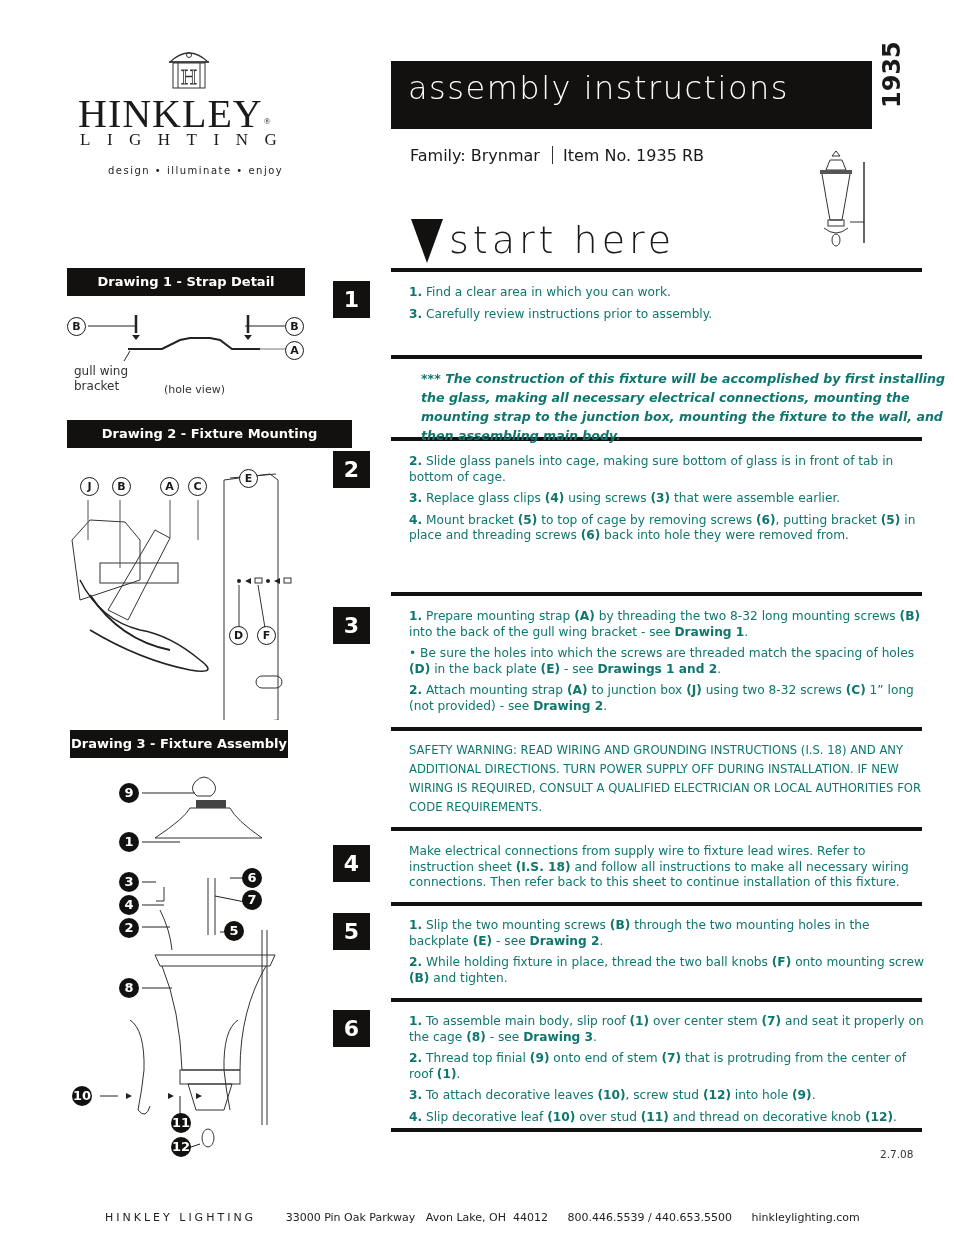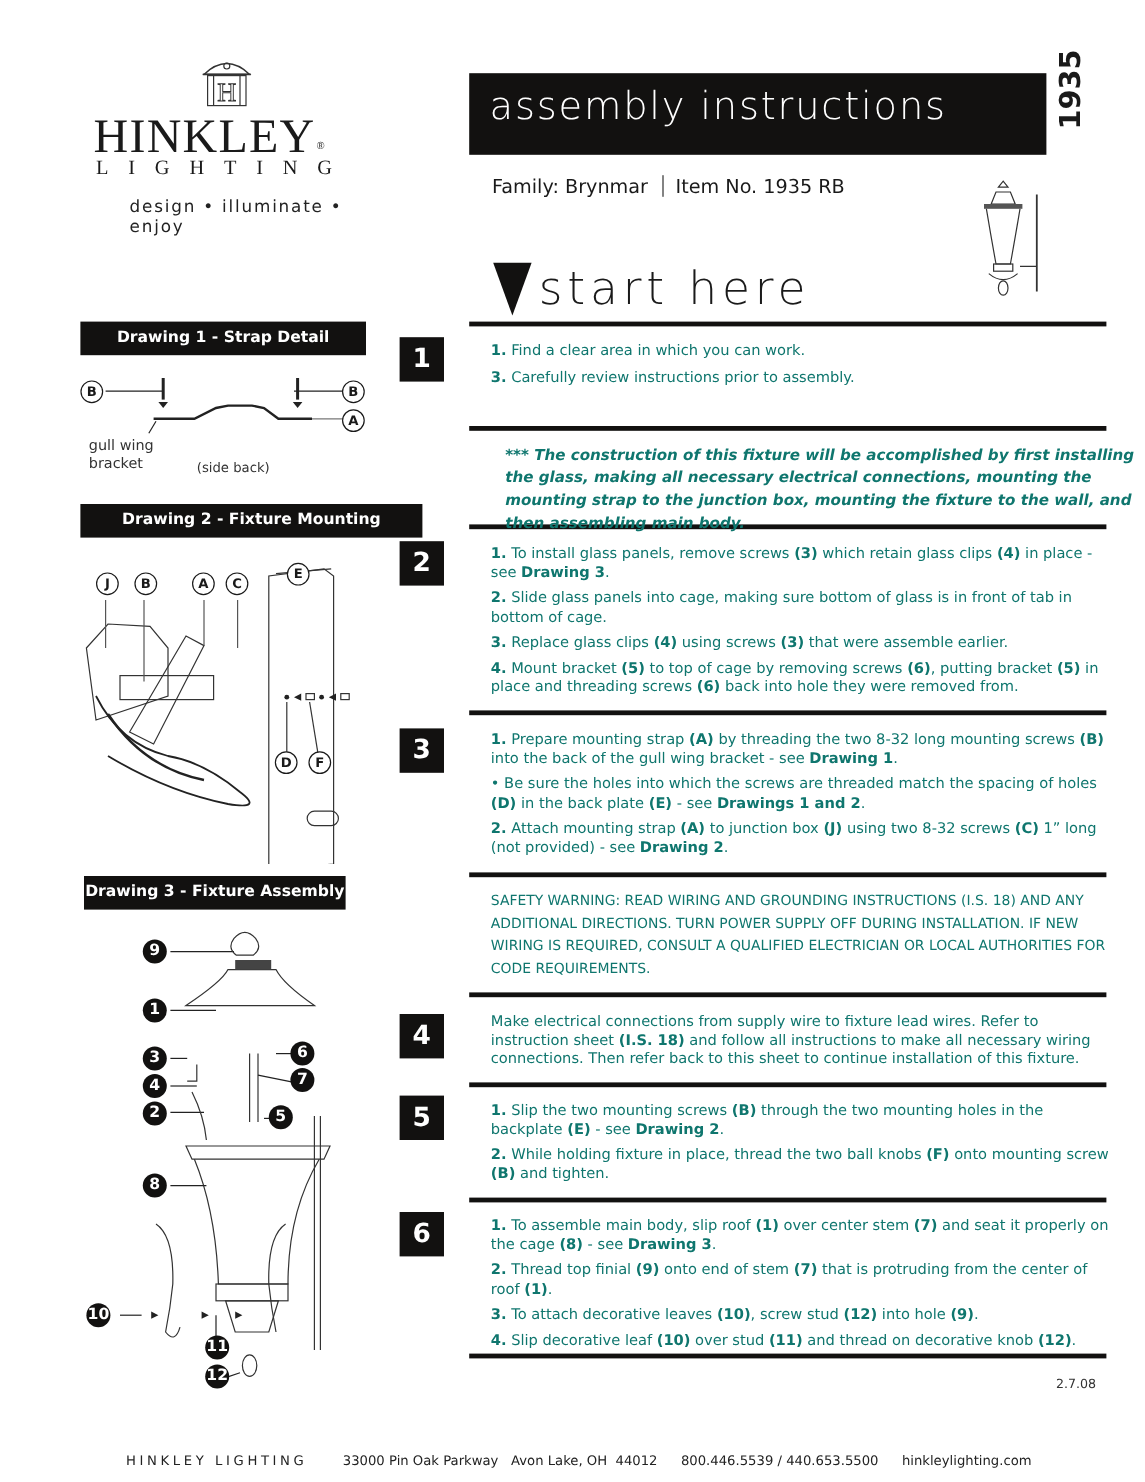--- a/index.html
+++ b/index.html
@@ -7,21 +7,21 @@
          font-family: "DejaVu Sans", "Liberation Sans", sans-serif; color: #1a1a1a; }
   .abs { position: absolute; }
 
   
   .logo { left: 60px; top: 42px; width: 260px; height: 145px; }
   .logo-word { position: absolute; left: 18px; top: 48px; font-family: "Liberation Serif", "DejaVu Serif", serif;
                font-size: 40px; letter-spacing: 1px; color: #1a1a1a; }
   .logo-word sup { font-size: 9px; vertical-align: top; position: relative; top: 26px; left: 1px; }
   .logo-sub { position: absolute; left: 20px; top: 88px; font-family: "Liberation Serif", "DejaVu Serif", serif;
               font-size: 17px; letter-spacing: 16.5px; color: #1a1a1a; }
-  .logo-tag { position: absolute; left: 48px; top: 123px; font-size: 14px; letter-spacing: 1.5px; color: #222; }
+  .logo-tag { position: absolute; left: 48px; top: 123px; font-size: 10px; letter-spacing: 1.5px; color: #222; }
 
   
   .title-bar { left: 391px; top: 61px; width: 481px; height: 68px; background: #121110; }
   .title-text { position: absolute; left: 17px; top: 8px; color: #fff; font-size: 32px; letter-spacing: 1.5px;
                 font-family: "DejaVu Sans", sans-serif; font-weight: 300; }
   .item-vert { left: 875px; top: 66px; width: 70px; height: 62px; }
   .item-vert span { position: absolute; left: 3px; top: 42px; transform: rotate(-90deg); transform-origin: 0 0;
                     font-size: 24px; font-weight: bold; color: #1a1a1a; white-space: nowrap; }
   .meta { left: 410px; top: 146px; font-size: 16px; color: #1a1a1a; }
   .meta .sep { display: inline-block; width: 1px; height: 18px; background: #333; margin: 0 10px -3px 12px; }
@@ -123,21 +123,20 @@
 <div class="badge" style="top:1010px">6</div>
 
 <div class="block" style="top:285px">
   <p><b>1.</b><span> Find a clear area in which you can work.</span></p>
   <p><b>3.</b><span> Carefully review instructions prior to assembly.</span></p>
 </div>
 
 <div class="block note" style="top:369px">*** The construction of this fixture will be accomplished by first installing the glass, making all necessary electrical connections, mounting the mounting strap to the junction box, mounting the fixture to the wall, and then assembling main body.</div>
 
 <div class="block" style="top:454px">
-  <p><b>1.</b><span> To install glass panels, remove screws </span><b>(3)</b><span> which retain glass clips </span><b>(4)</b><span> in place - see </span><b>Drawing 3</b><span>.</span></p>
   <p><b>2.</b><span> Slide glass panels into cage, making sure bottom of glass is in front of tab in bottom of cage.</span></p>
   <p><b>3.</b><span> Replace glass clips </span><b>(4)</b><span> using screws </span><b>(3)</b><span> that were assemble earlier.</span></p>
   <p><b>4.</b><span> Mount bracket </span><b>(5)</b><span> to top of cage by removing screws </span><b>(6)</b><span>, putting bracket </span><b>(5)</b><span> in place and threading screws </span><b>(6)</b><span> back into hole they were removed from.</span></p>
 </div>
 
 <div class="block" style="top:609px">
   <p><b>1.</b><span> Prepare mounting strap </span><b>(A)</b><span> by threading the two 8-32 long mounting screws </span><b>(B)</b><span> into the back of the gull wing bracket - see </span><b>Drawing 1</b><span>.</span></p>
   <p><span>•</span><span> Be sure the holes into which the screws are threaded match the spacing of holes </span><b>(D)</b><span> in the back plate </span><b>(E)</b><span> - see </span><b>Drawings 1 and 2</b><span>.</span></p>
   <p><b>2.</b><span> Attach mounting strap </span><b>(A)</b><span> to junction box </span><b>(J)</b><span> using two 8-32 screws </span><b>(C)</b><span> 1” long (not provided) - see </span><b>Drawing 2</b><span>.</span></p>
 </div>
@@ -169,21 +168,21 @@
   <line x1="188" y1="10" x2="188" y2="28" stroke="#222" stroke-width="2.5"></line>
   <path d="M184 30 l4 5 l4 -5 z" fill="#222"></path>
   <path d="M68 44 L102 44 L120 35 L130 33 L150 33 L160 35 L172 44 L200 44" fill="none" stroke="#222" stroke-width="2"></path>
   <line x1="200" y1="44" x2="228" y2="44" stroke="#777"></line>
   <line x1="70" y1="46" x2="64" y2="56" stroke="#222"></line>
 </svg>
 <div class="callout" style="left:67px;top:317px">B</div>
 <div class="callout" style="left:285px;top:317px">B</div>
 <div class="callout" style="left:285px;top:341px">A</div>
 <div class="small-label" style="left:74px;top:364px"><span>gull wing</span><br><span>bracket</span></div>
-<div class="small-label" style="left:164px;top:382px;font-size:11px">(side back)</div>
+<div class="small-label" style="left:164px;top:382px;font-size:11px">(hole view)</div>
 
 <div class="dhead" style="left:67px;top:420px;width:285px">Drawing 2 - Fixture Mounting</div>
 <svg class="abs" style="left:60px;top:460px" width="260" height="260">
   <path d="M12 80 L30 60 L65 62 L80 80 L80 120 L20 140 Z" fill="none" stroke="#333"></path>
   <path d="M48 150 L95 70 L110 78 L68 160 Z" fill="none" stroke="#333"></path>
   <rect x="40" y="103" width="78" height="20" fill="none" stroke="#333"></rect>
   <path d="M20 120 Q40 160 80 170 Q110 175 140 200 Q160 215 130 210 Q80 200 30 170" fill="none" stroke="#222" stroke-width="1.5"></path>
   <path d="M30 135 Q60 180 110 190" fill="none" stroke="#222" stroke-width="2"></path>
   <line x1="28" y1="40" x2="28" y2="80" stroke="#555"></line>
   <line x1="60" y1="40" x2="60" y2="108" stroke="#555"></line>

